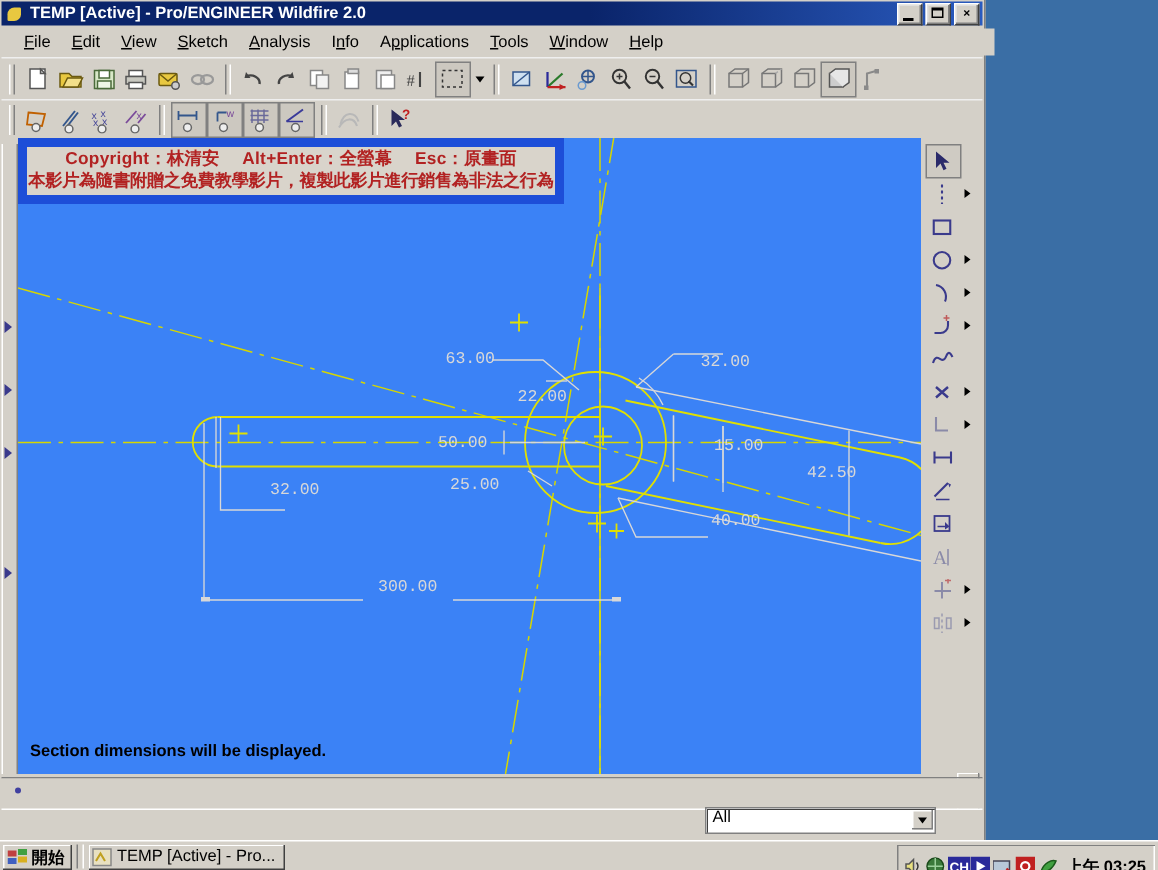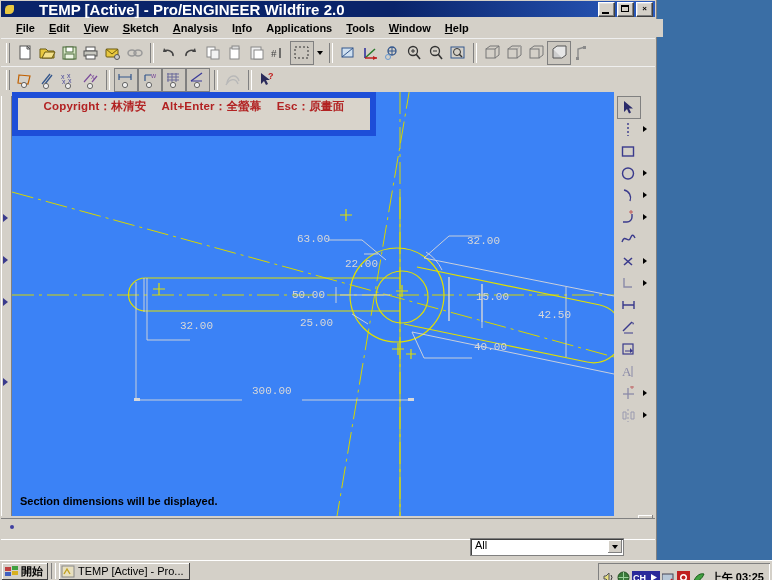--- a/index.html
+++ b/index.html
@@ -15,35 +15,35 @@
   
   #appwin{position:absolute;left:0;top:0;width:656px;height:560px;background:#d4d0c8;
           border-right:1px solid #808080;}
   
   #titlebar{position:absolute;left:1px;top:1px;width:654px;height:16px;
     background:linear-gradient(to right,#0a246a 0%,#0a246a 60%,#2a5bbf 100%);
     display:flex;align-items:center;}
   #titlebar .tbicon{width:14px;height:13px;margin:0 3px 0 2px;position:relative;}
   #titlebar .tbicon:before{content:"";position:absolute;left:2px;top:2px;width:9px;height:9px;
      background:#e8c840;border-radius:50% 10% 50% 10%;}
-  #titlebar .ttext{color:#fff;font-weight:bold;font-size:15px;letter-spacing:0px;white-space:nowrap;margin-left:19px;}
+  #titlebar .ttext{color:#fff;font-weight:bold;font-size:11px;letter-spacing:0px;white-space:nowrap;}
   #tbbtns{position:absolute;right:2px;top:1px;display:flex;gap:2px;}
   .tbbtn{width:15px;height:13px;background:#d4d0c8;border:1px solid #fff;
          border-right-color:#404040;border-bottom-color:#404040;
          box-shadow:inset -1px -1px 0 #808080, inset 1px 1px 0 #dfdfdf;
          position:relative;font-size:8px;line-height:11px;text-align:center;color:#000;}
   .tbbtn i{position:absolute;display:block;background:#000;}
   .btn-min i{left:3px;bottom:2px;width:7px;height:2px;}
   .btn-max i{left:3px;top:2px;width:8px;height:7px;border:1px solid #000;background:none;
              border-top-width:2px;box-sizing:border-box;}
   .btn-close{font-family:"Liberation Sans",sans-serif;font-weight:bold;}
   
   #menubar{position:absolute;left:1px;top:19px;width:654px;height:18px;background:#d4d0c8;
     display:flex;align-items:center;padding-left:8px;gap:0px;}
-  #menubar .mi{padding:2px 7px;color:#000;font-size:11px;font-weight:bold;cursor:default;white-space:nowrap;}
+  #menubar .mi{padding:2px 7px;color:#000;font-size:11px;font-weight:normal;cursor:default;white-space:nowrap;}
   #menubar .mi u{text-decoration:underline;}
   
   .toolbar{position:absolute;background:#d4d0c8;display:flex;align-items:center;}
   #toolbar1{left:1px;top:38px;width:654px;height:27px;border-top:1px solid #efefef;}
   #toolbar2{left:1px;top:66px;width:654px;height:26px;border-top:1px solid #efefef;}
   .tgrip{width:7px;height:20px;margin:0 3px;position:relative;}
   .tgrip:before{content:"";position:absolute;left:2px;top:0;width:2px;height:20px;
      border-left:1px solid #fff;border-right:1px solid #808080;}
   .tsep{width:2px;height:20px;margin:0 4px;border-left:1px solid #808080;border-right:1px solid #fff;}
   .tbtn{width:22px;height:22px;display:flex;align-items:center;justify-content:center;
@@ -497,20 +497,21 @@
           <text x="288" y="234">25.00</text>
           <text x="168" y="237">32.00</text>
           <text x="462" y="258">40.00</text>
           <text x="240" y="302">300.00</text>
         </g>
       </svg>
     </div>
 
     <div id="copy">
       <div class="l1">Copyright：林清安　 Alt+Enter：全螢幕　 Esc：原畫面</div>
+      <div class="l2">本影片為隨書附贈之免費教學影片，複製此影片進行銷售為非法之行為</div>
     </div>
 
     <div id="vtool">
       <div class="vrow">
         <span class="vbtn sel">
           <svg width="14" height="15">
               <path d="M2 1 L2 12 L5 9 L7 13.5 L9 12.5 L7 8.5 L11 8.5 Z" fill="#2a2a6a"></path>
             </svg>
           </span>
       </div>

